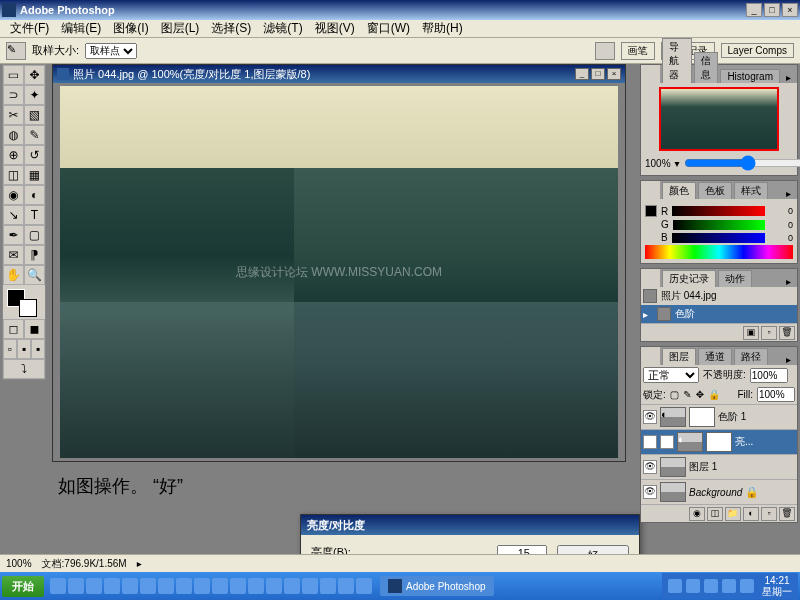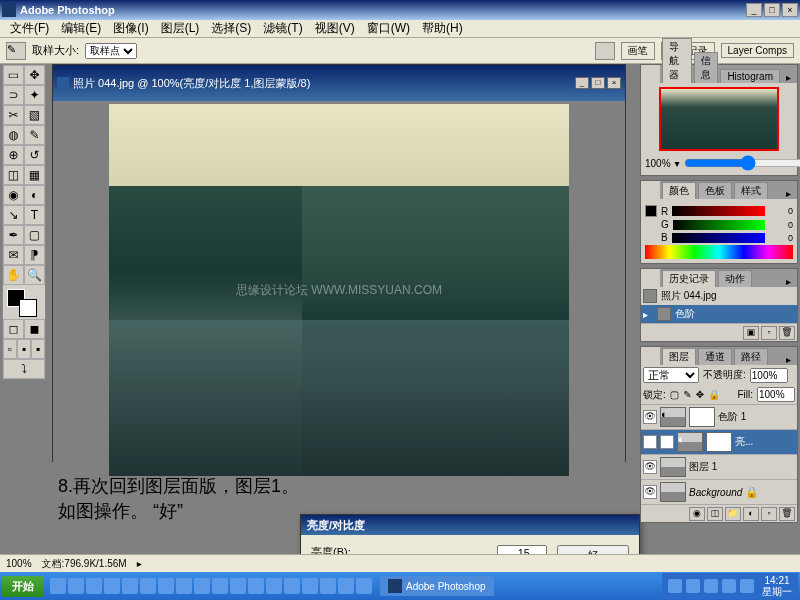--- a/index.html
+++ b/index.html
@@ -17,26 +17,26 @@
 .optbar .spacer { flex: 1; }
 .optbar .rbtn { padding: 1px 6px; background: #ece9d8; border: 1px solid #888; font-size: 10px; }
 .workspace { position: absolute; top: 64px; left: 0; right: 0; bottom: 30px; background: #808080; }
 .toolbox { position: absolute; left: 2px; top: 0; width: 44px; background: #d4d0c8; border: 1px solid #888; }
 .toolbox .row { display: flex; }
 .toolbox .tb { width: 21px; height: 20px; border: 1px solid #aaa; background: #d4d0c8; font-size: 12px; text-align: center; line-height: 18px; }
 .toolbox .swatch { height: 34px; position: relative; }
 .toolbox .fg { position: absolute; width: 18px; height: 18px; background: #000; border: 1px solid #fff; left: 4px; top: 4px; }
 .toolbox .bg { position: absolute; width: 18px; height: 18px; background: #fff; border: 1px solid #000; left: 16px; top: 14px; }
 .doc-window { position: absolute; left: 52px; top: 0; width: 574px; height: 398px; background: #d4d0c8; border: 1px solid #333; }
-.doc-titlebar { height: 36px; background: linear-gradient(#0a246a,#3a6ea5); color: #fff; display: flex; align-items: center; padding: 0 4px; font-size: 11px; }
+.doc-titlebar { height: 18px; background: linear-gradient(#0a246a,#3a6ea5); color: #fff; display: flex; align-items: center; padding: 0 4px; font-size: 11px; }
 .doc-titlebar .dicon { width: 12px; height: 12px; background: #2a5a9a; margin-right: 4px; }
 .doc-titlebar .dtitle { flex: 1; }
 .doc-titlebar .dbtn { width: 14px; height: 12px; background: #d4d0c8; border: 1px solid #666; margin-left: 2px; font-size: 8px; text-align: center; color: #000; }
 .doc-canvas { width: 100%; height: calc(100% - 18px); display: flex; align-items: center; justify-content: center; background: #808080; }
-.doc-image { width: 460px; height: 372px; background: linear-gradient(180deg,#e8e4c4 0%,#d8d4b0 22%,#3a5a52 22%,#2a4a42 45%,#1a3834 60%,#2a4846 75%,#1a2824 100%); position: relative; overflow: hidden; }
+.doc-image { width: 558px; height: 372px; background: linear-gradient(180deg,#e8e4c4 0%,#d8d4b0 22%,#3a5a52 22%,#2a4a42 45%,#1a3834 60%,#2a4846 75%,#1a2824 100%); position: relative; overflow: hidden; }
 .doc-image::before { content:''; position:absolute; left:0; right:58%; top:22%; bottom:0; background:linear-gradient(180deg,#2a4a42 0%,#1a3834 30%,#3a5850 50%,#2a4440 100%); }
 .doc-image::after { content:''; position:absolute; left:0; right:0; bottom:0; height:42%; background:linear-gradient(180deg,rgba(80,110,110,.6),rgba(30,50,50,.9)); }
 .watermark { position:absolute; left:50%; top:50%; transform:translate(-50%,-50%); color:rgba(255,255,255,.4); font-size:12px; }
 .panels { position: absolute; right: 2px; top: 0; width: 158px; display: flex; flex-direction: column; gap: 4px; }
 .panel { background: #d4d0c8; border: 1px solid #666; }
 .panel-tabs { height: 18px; background: #989898; display: flex; align-items: flex-end; padding: 0 2px; gap: 2px; margin-left: 19px; }
 .panel-tabs .tab { background: #d4d0c8; padding: 1px 6px; font-size: 10px; border: 1px solid #888; border-bottom: none; }
 .panel-tabs .tab.inactive { background: #b0b0b0; }
 .panel-tabs .pmenu { margin-left: auto; font-size: 10px; padding: 0 4px; }
 .panel-body { padding: 4px; font-size: 10px; }
@@ -194,21 +194,20 @@
       <div class="dbtn">×</div>
     </div>
     <div class="doc-canvas">
       <div class="doc-image">
         <div class="watermark">思缘设计论坛  WWW.MISSYUAN.COM</div>
       </div>
     </div>
   </div>
 
   <div class="instruction">
-    <div>8.再次回到图层面版，图层1。</div>
     <div>如图操作。  “好”</div>
   </div>
 
   <div class="dialog">
     <div class="dialog-title">亮度/对比度</div>
     <div class="dialog-body">
       <div class="fld">
         <div class="fld-row">
           <span>亮度(B):</span>
           <div style="flex:1"></div>

